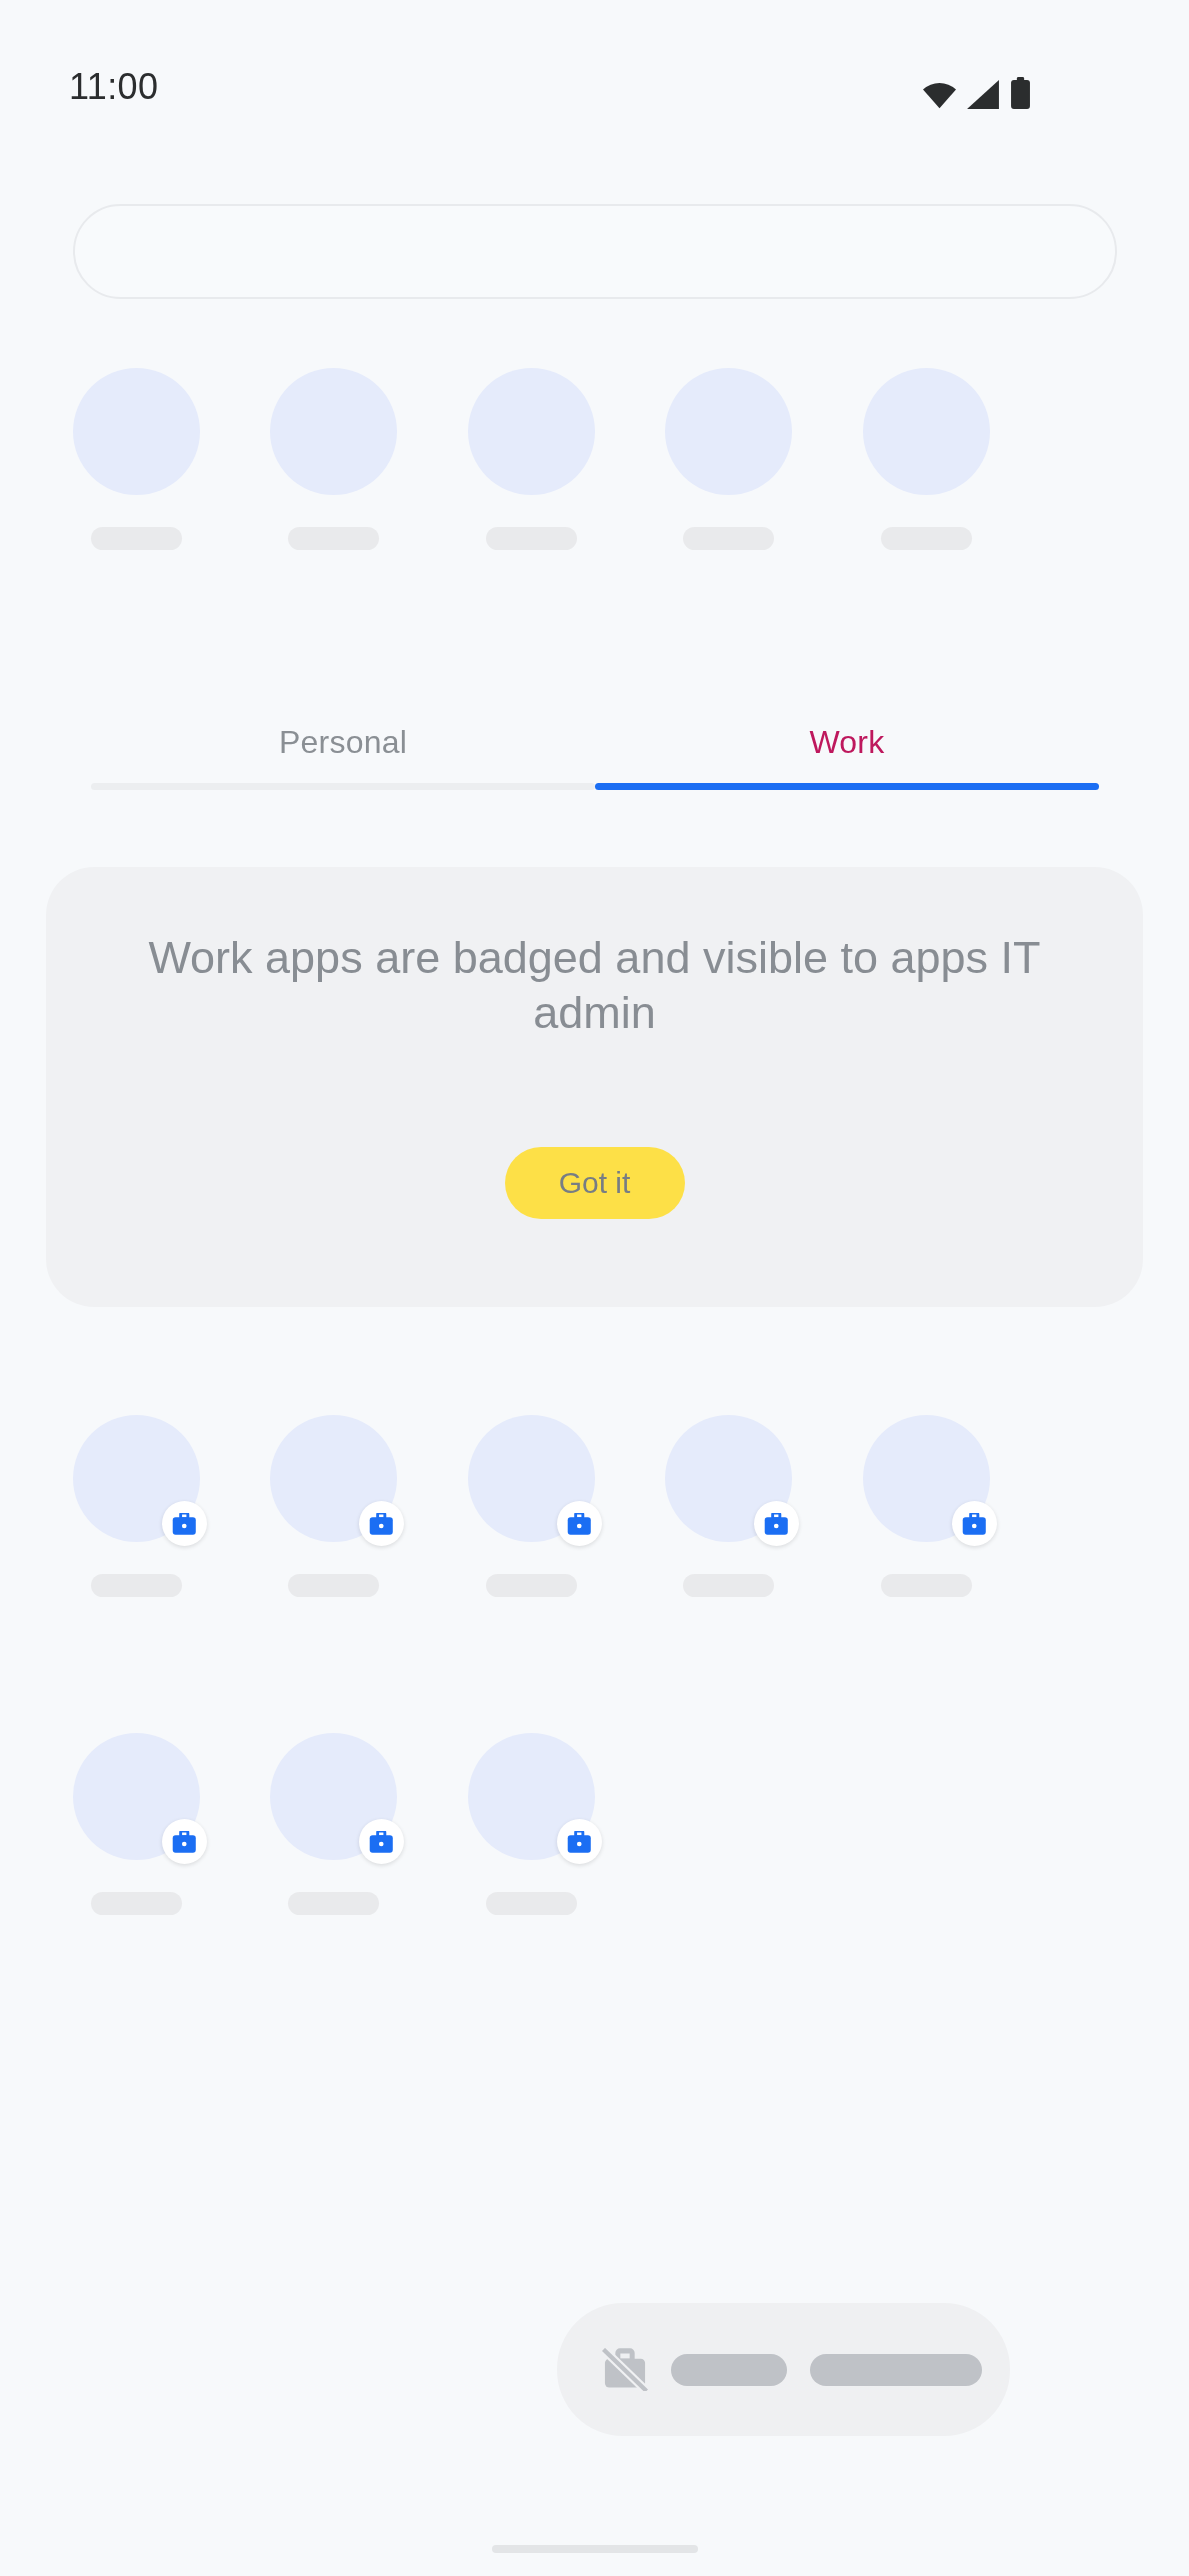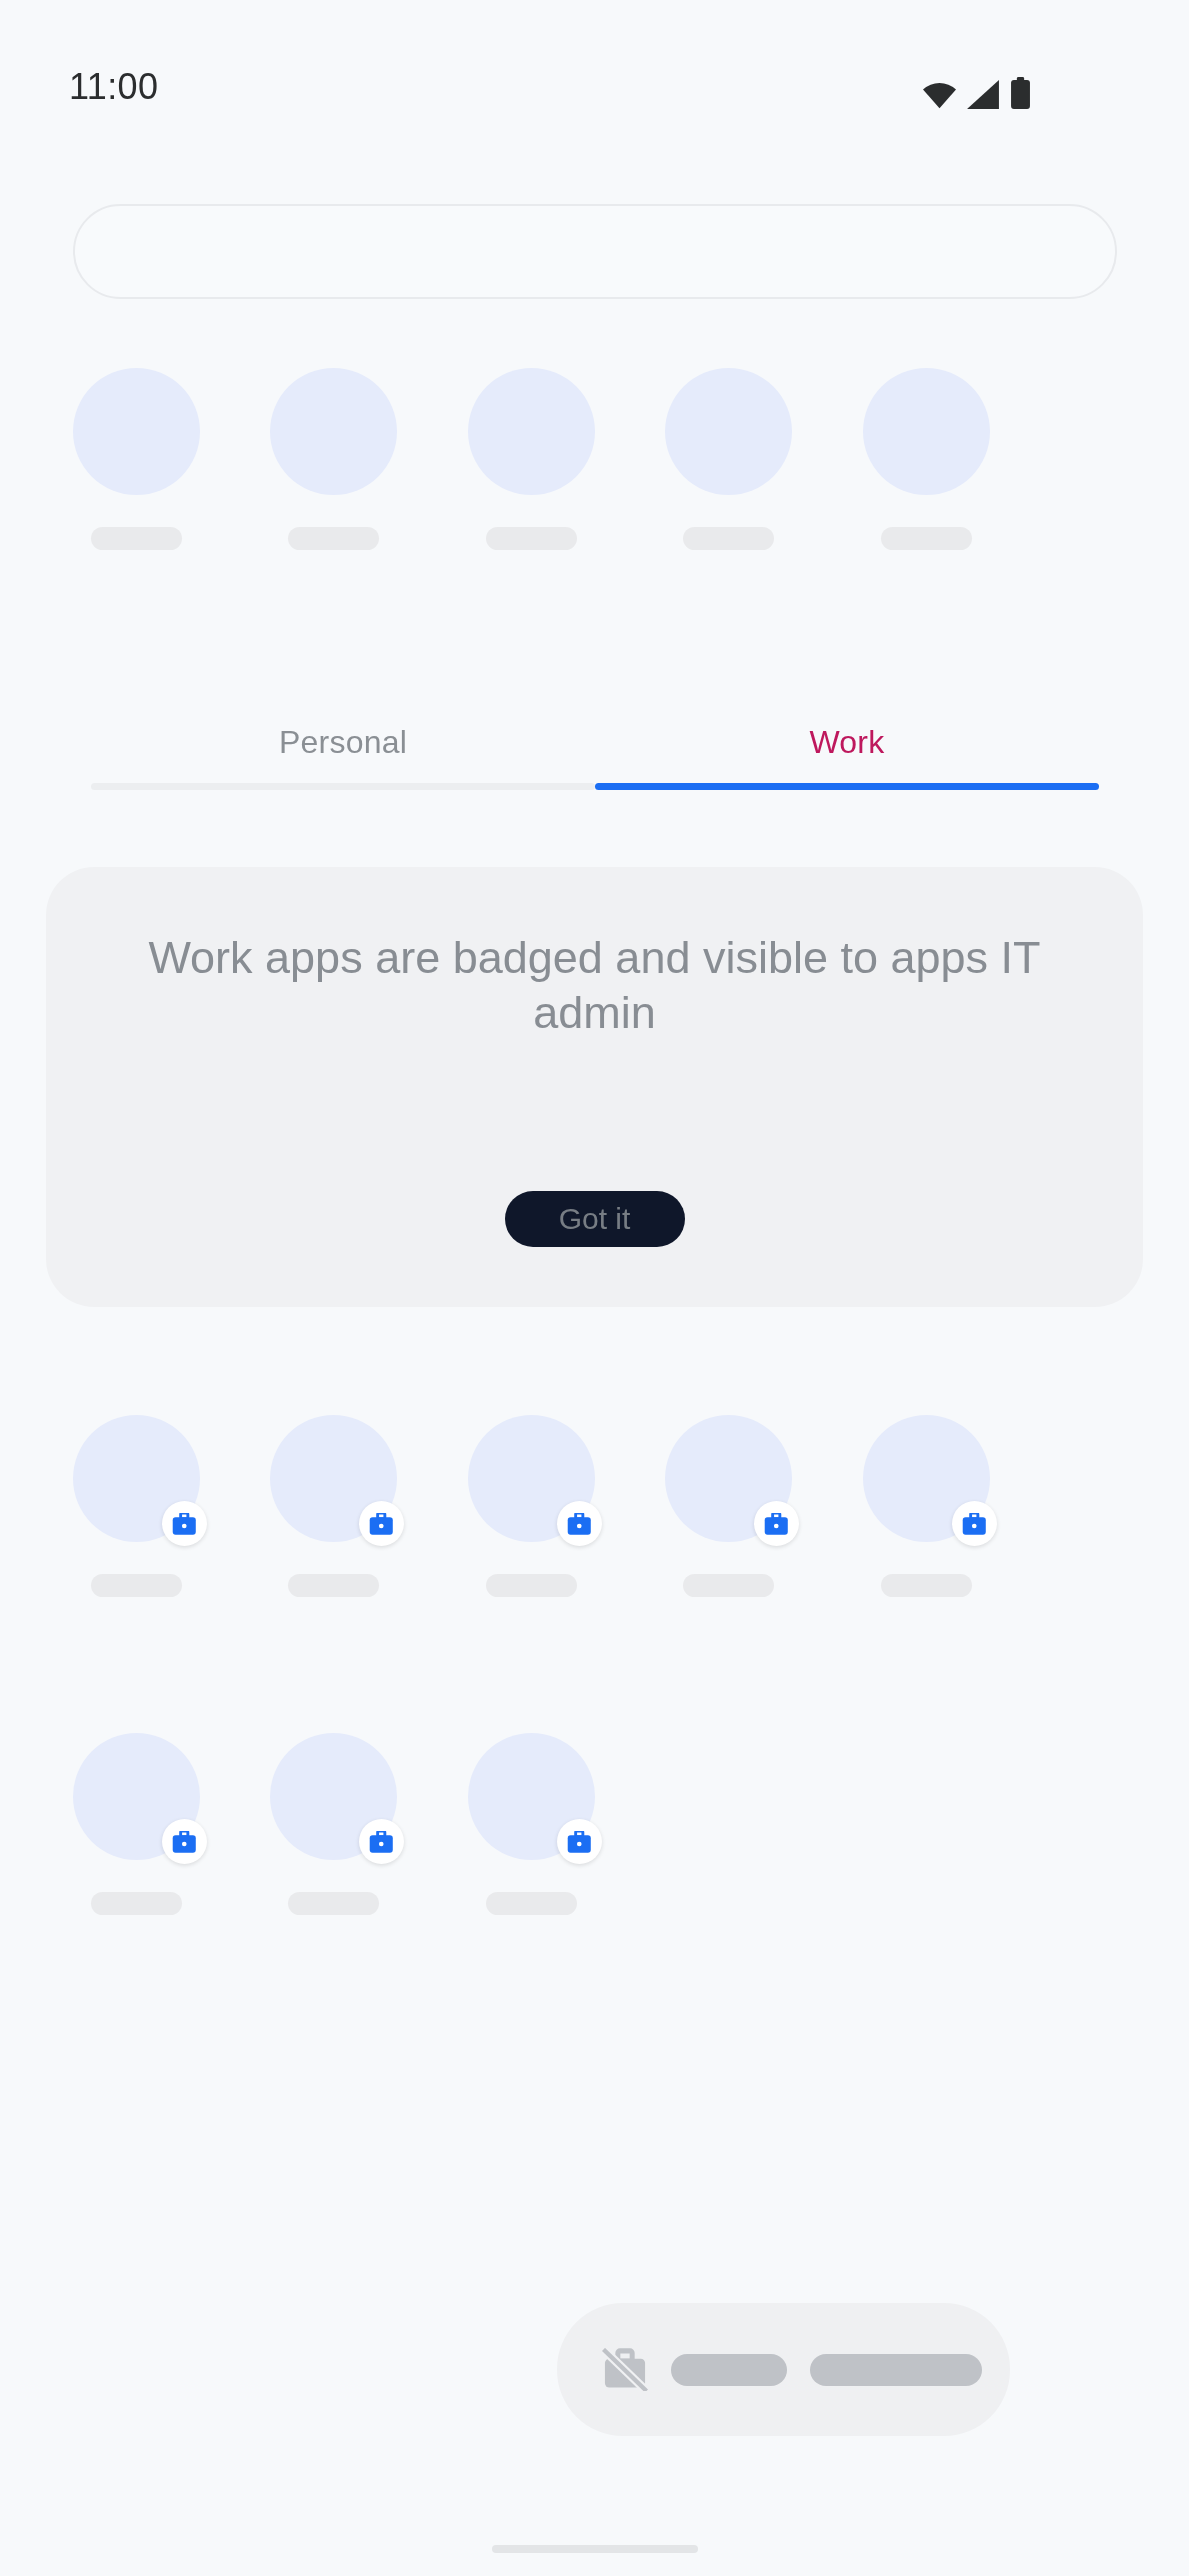--- a/index.html
+++ b/index.html
@@ -162,33 +162,32 @@
     font-size: 45px;
     line-height: 1.22;
     color: #888d93;
   }
   #got-it-button {
     position: absolute;
     left: 50%;
     transform: translateX(-50%);
     top: 280px;
     min-width: 180px;
-    height: 56px;
+    height: 72px;
     padding: 0 40px;
     border: none;
     border-radius: 36px;
-    background: #0f172a;
+    background: #fde047;
     color: #777d84;
     font-family: "Liberation Sans", sans-serif;
     font-size: 30px;
     cursor: pointer;
     display: flex;
     align-items: center;
     justify-content: center;
-    margin-top: 44px;
   }
 
   
   #work-grid-row1 {
     position: absolute;
     left: 0;
     top: 1415px;
     width: 1190px;
     height: 217px;
   }

